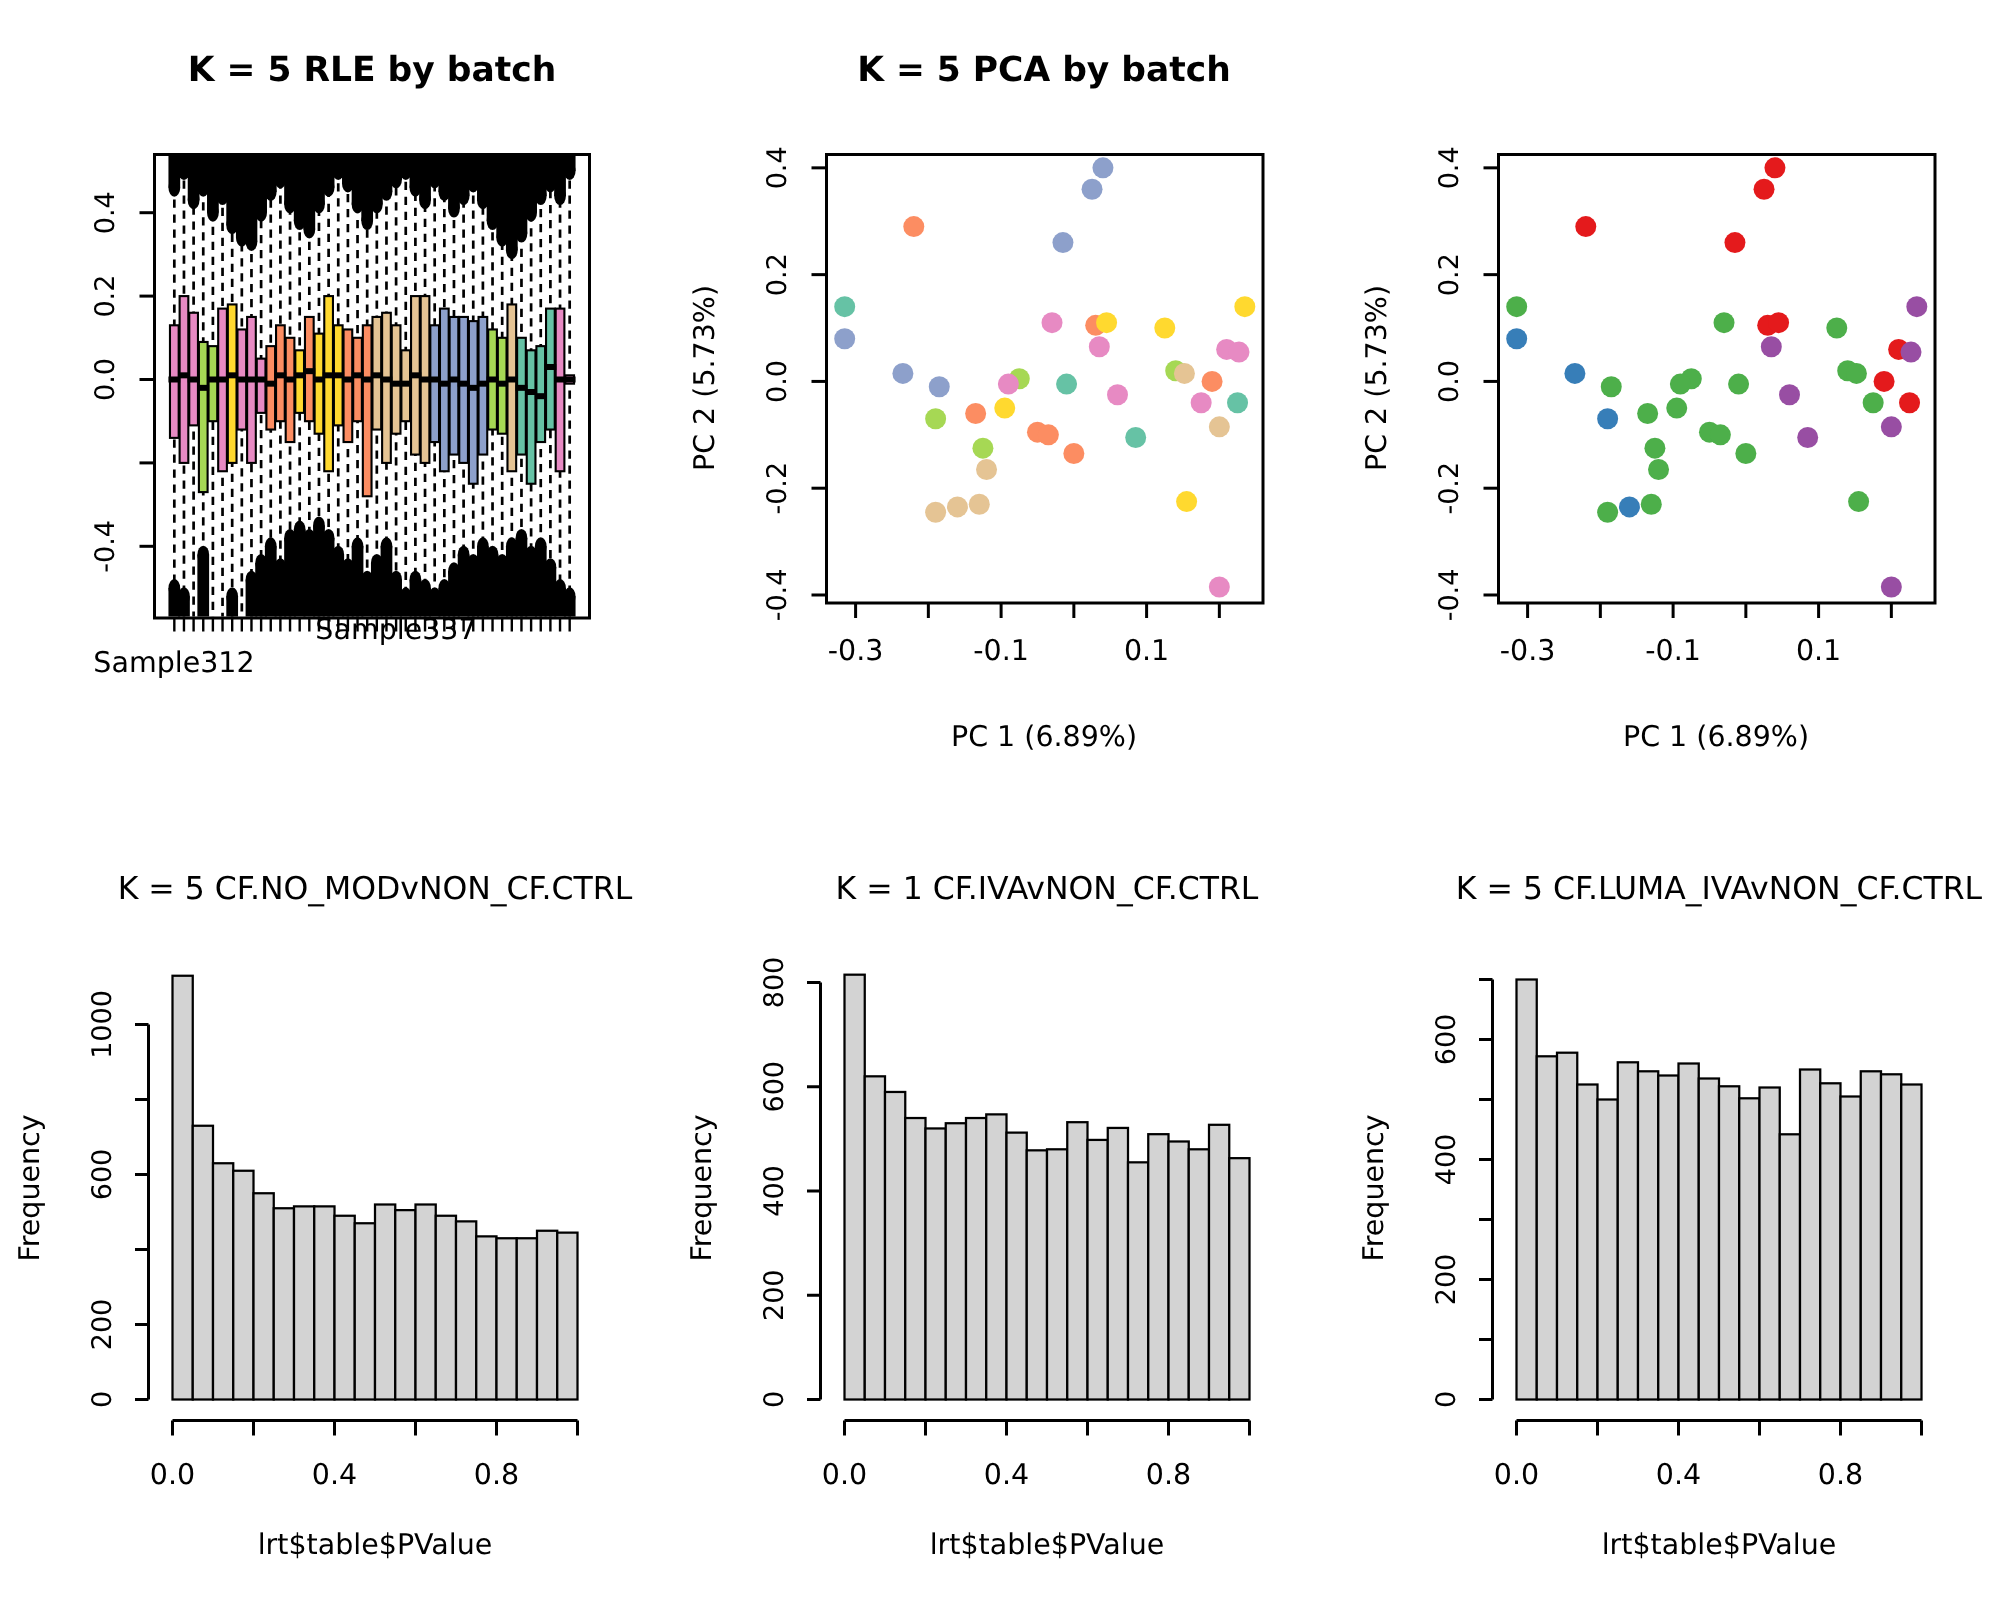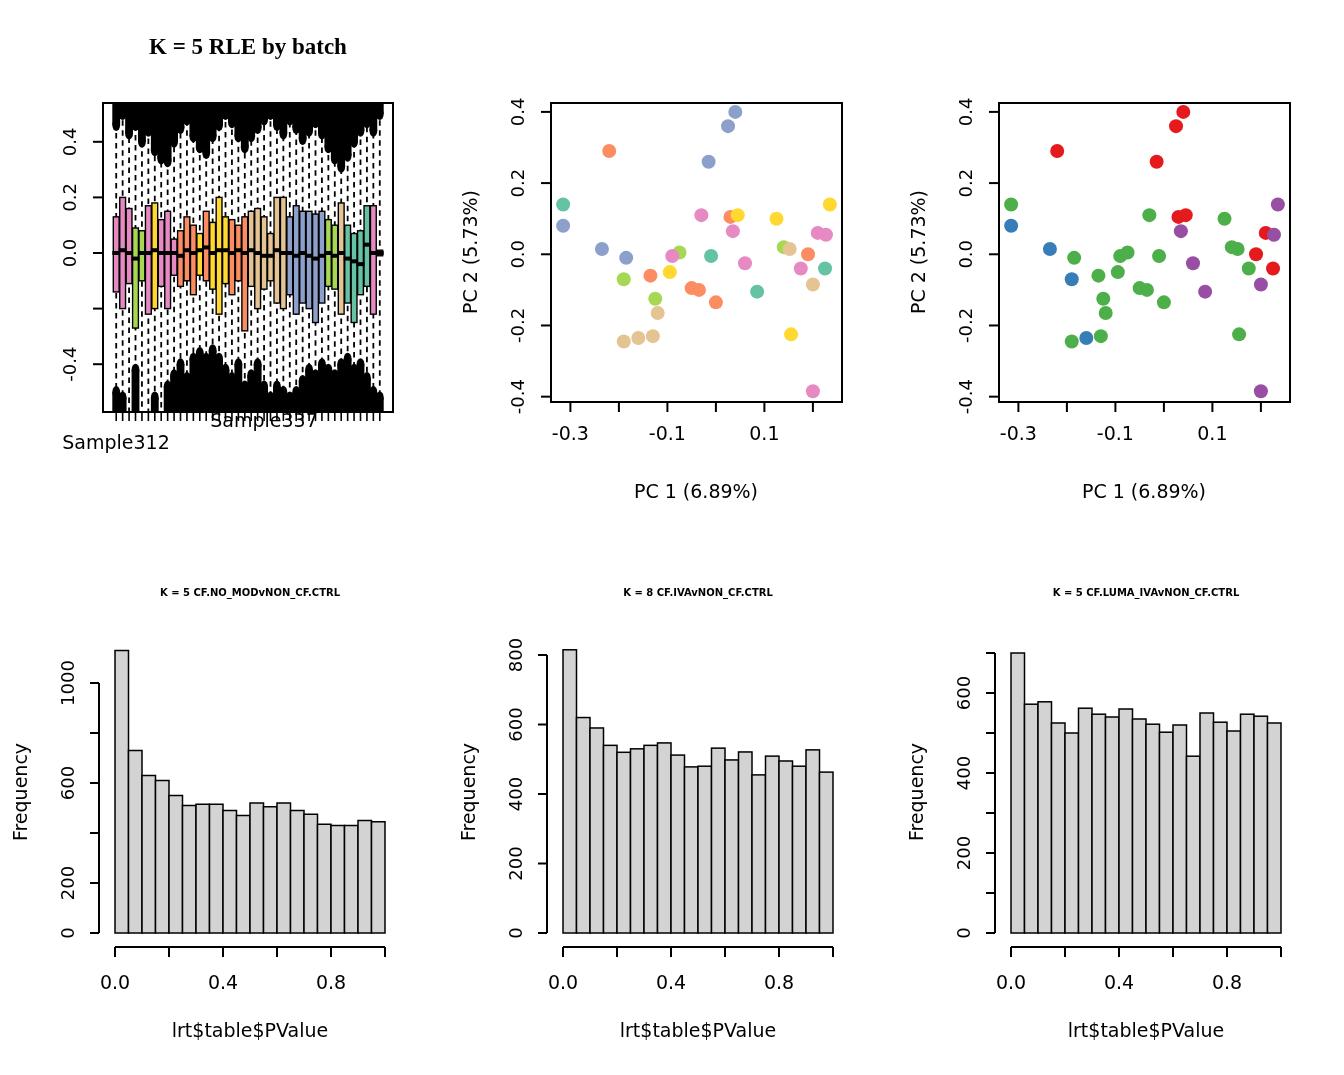--- a/index.html
+++ b/index.html
@@ -2,21 +2,21 @@
 <html><head>
 <meta charset="utf-8">
 <style>
   html,body{margin:0;padding:0;background:#fff;}
   #figure{position:relative;width:1344px;height:1075px;background:#ffffff;
           font-family:"DejaVu Sans","Liberation Sans",sans-serif;color:#000;overflow:hidden;}
   #chart-svg{position:absolute;left:0;top:0;}
   .lbl{position:absolute;transform:translate(-50%,-50%);white-space:nowrap;color:#000;}
   .lbl.vert{transform:translate(-50%,-50%) rotate(-90deg);}
   .title-big{font-size:23px;font-weight:bold;}
-  .title-small{font-size:10px;font-weight:bold;}
+  .title-small{font-size:21px;font-weight:normal;}
   .axis-label{font-size:19px;}
 </style>
 </head>
 <body>
 
 <div id="figure">
   <svg id="chart-svg" width="1344" height="1075" viewBox="0 0 1344 1075">
       <g>
         <g clip-path="url(#rleclip)">
           <line x1="116.21428571428571" y1="103" x2="116.21428571428571" y2="412" stroke="#000000" stroke-width="1.8" stroke-dasharray="5.5 4.5" stroke-dashoffset="0"></line>
@@ -612,23 +612,24 @@
         <line x1="1065" y1="947" x2="1065" y2="957" stroke="#000000" stroke-width="2"></line>
         <line x1="1119" y1="947" x2="1119" y2="957" stroke="#000000" stroke-width="2"></line>
         <text x="1119" y="989" font-size="19" text-anchor="middle" fill="#000000" font-family="&quot;DejaVu Sans&quot;,&quot;Liberation Sans&quot;,sans-serif">0.4</text>
         <line x1="1173" y1="947" x2="1173" y2="957" stroke="#000000" stroke-width="2"></line>
         <line x1="1227" y1="947" x2="1227" y2="957" stroke="#000000" stroke-width="2"></line>
         <text x="1227" y="989" font-size="19" text-anchor="middle" fill="#000000" font-family="&quot;DejaVu Sans&quot;,&quot;Liberation Sans&quot;,sans-serif">0.8</text>
         <line x1="1281" y1="947" x2="1281" y2="957" stroke="#000000" stroke-width="2"></line>
       </g>
     </svg>
 
-  <div class="lbl title-big" style="left:248px;top:47px;font-family:Liberation Serif, serif;">K = 5 RLE by batch</div>
+  <div class="lbl title-big" style="left:248px;top:47px;">K = 5 RLE by batch</div>
+  <div class="lbl title-big" style="left:696px;top:47px;">K = 5 PCA by batch</div>
   <div class="lbl title-small" style="left:250px;top:592px;">K = 5 CF.NO_MODvNON_CF.CTRL</div>
-  <div class="lbl title-small" style="left:698px;top:592px;">K = 8 CF.IVAvNON_CF.CTRL</div>
+  <div class="lbl title-small" style="left:698px;top:592px;">K = 1 CF.IVAvNON_CF.CTRL</div>
   <div class="lbl title-small" style="left:1146px;top:592px;">K = 5 CF.LUMA_IVAvNON_CF.CTRL</div>
 
   <div class="lbl axis-label" style="left:116px;top:442px;text-align:center;">Sample312</div>
   <div class="lbl axis-label" style="left:264px;top:420px;">Sample337</div>
 
   <div class="lbl axis-label" style="left:696px;top:491px;">PC 1 (6.89%)</div>
   <div class="lbl axis-label" style="left:1144px;top:491px;">PC 1 (6.89%)</div>
   <div class="lbl axis-label vert" style="left:470px;top:252px;">PC 2 (5.73%)</div>
   <div class="lbl axis-label vert" style="left:918px;top:252px;">PC 2 (5.73%)</div>
 

